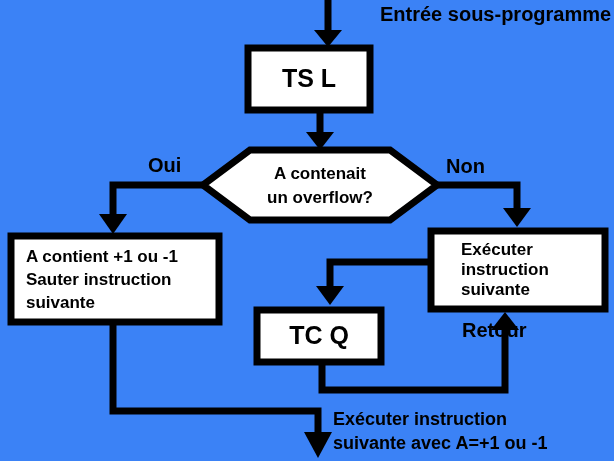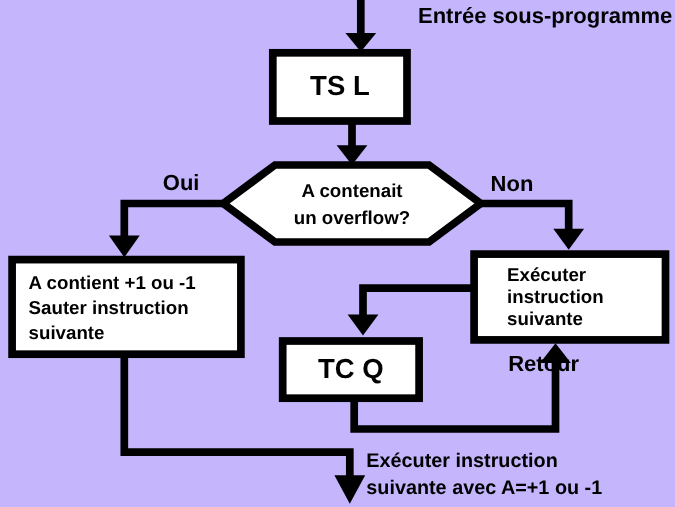--- a/index.html
+++ b/index.html
@@ -10,21 +10,21 @@
   body {
     width: 614px;
     height: 461px;
     font-family: "Liberation Sans", sans-serif;
     overflow: hidden;
   }
   #flowchart-root {
     position: relative;
     width: 614px;
     height: 461px;
-    background: #c4b5fd;
+    background: #3b82f6;
   }
   svg.diagram {
     display: block;
     width: 614px;
     height: 461px;
   }
   .node-shape {
     fill: #ffffff;
     stroke: #000000;
     stroke-width: 7;

